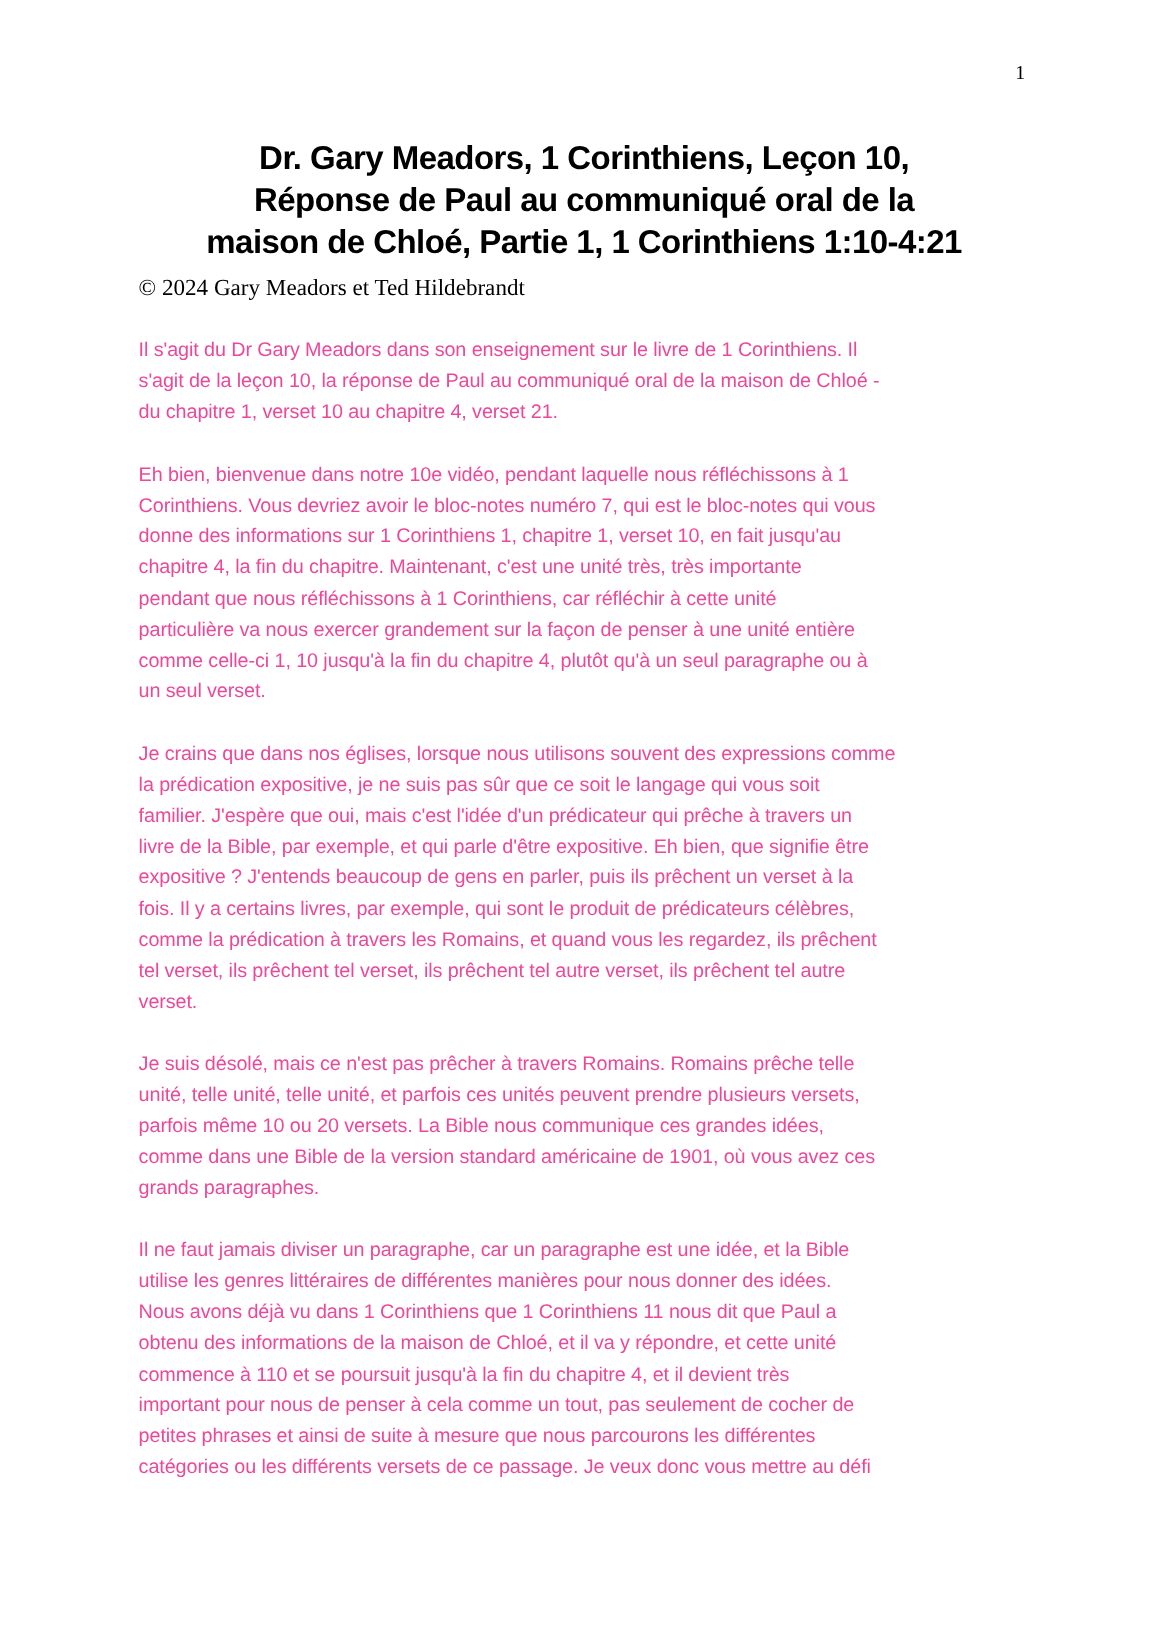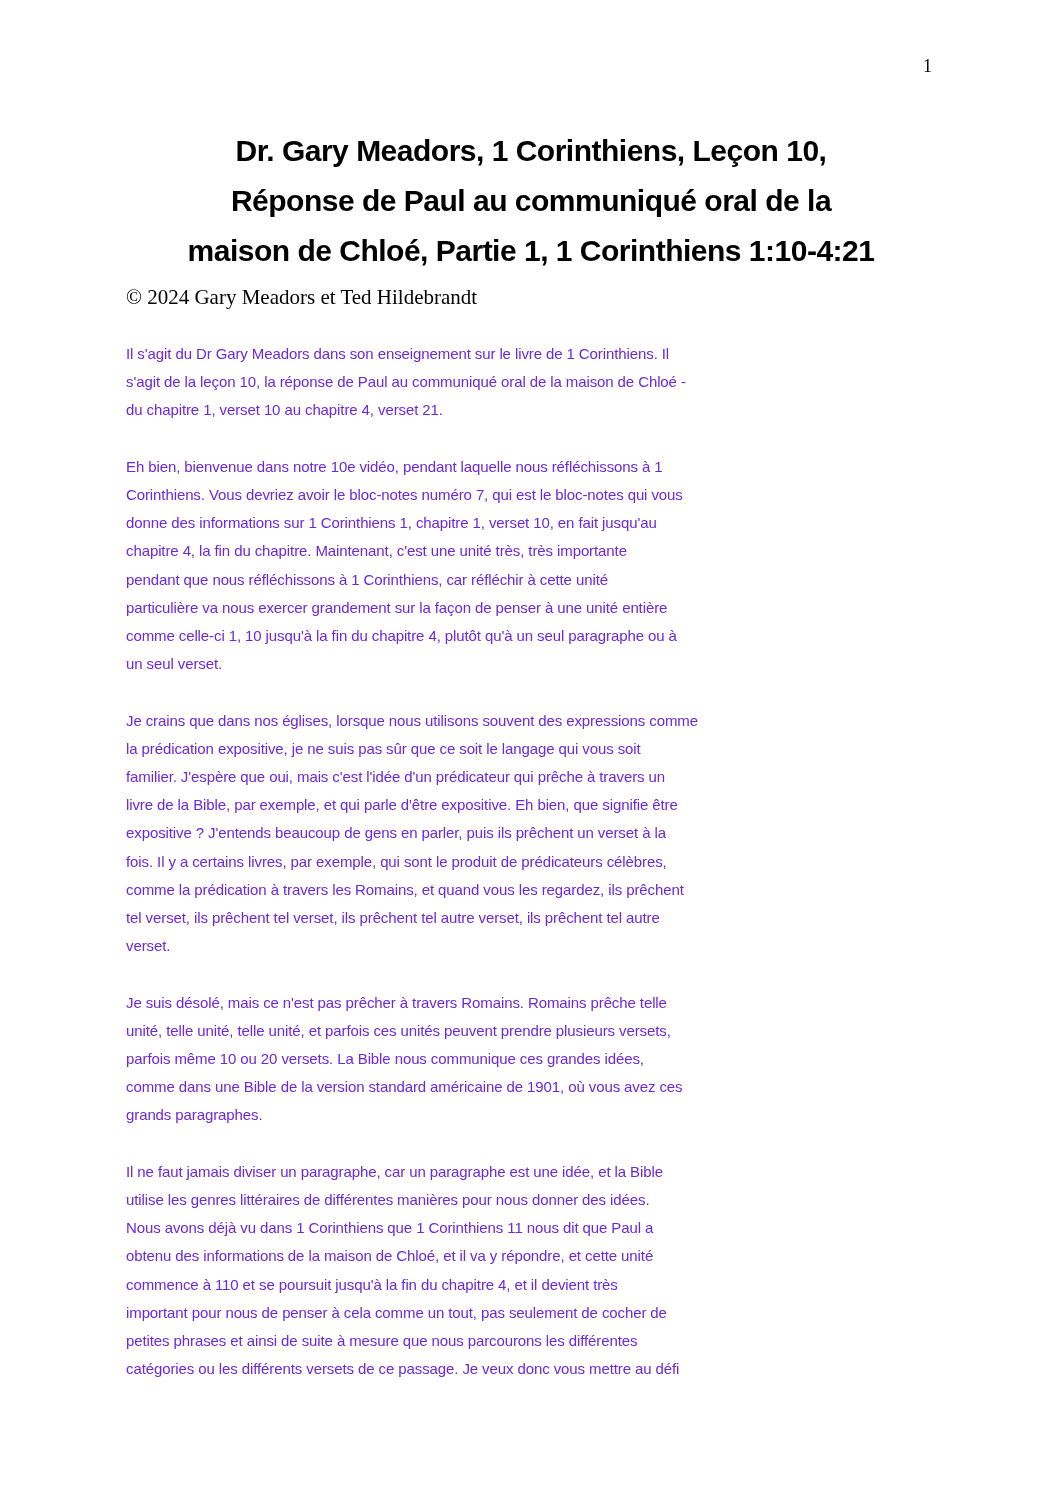--- a/index.html
+++ b/index.html
@@ -25,43 +25,43 @@
     color: #000000;
   }
   .content {
     padding: 126px 124px 0 126px;
     width: 810px;
   }
   .doc-title {
     margin: 0;
     font-size: 30px;
     font-weight: bold;
-    line-height: 50px;
+    line-height: 38px;
     letter-spacing: -0.5px;
     text-align: center;
     white-space: pre-line;
     color: #000000;
   }
   .copyright {
     margin-top: 6px;
     font-family: "Liberation Serif", serif;
     font-size: 21px;
     line-height: 30px;
     color: #000000;
   }
   .body-text {
     margin-top: 28px;
   }
   .body-text p {
     margin: 28.2px 0 0 0;
-    font-size: 15px;
+    font-size: 18px;
     line-height: 28.2px;
     letter-spacing: -0.1px;
     white-space: pre;
-    color: #6d28d9;
+    color: #ec4899;
   }
   .body-text p:first-child {
     margin-top: 0;
   }
 </style>
 </head>
 <body>
 
 <div class="page">
   <div class="page-number">1</div>

